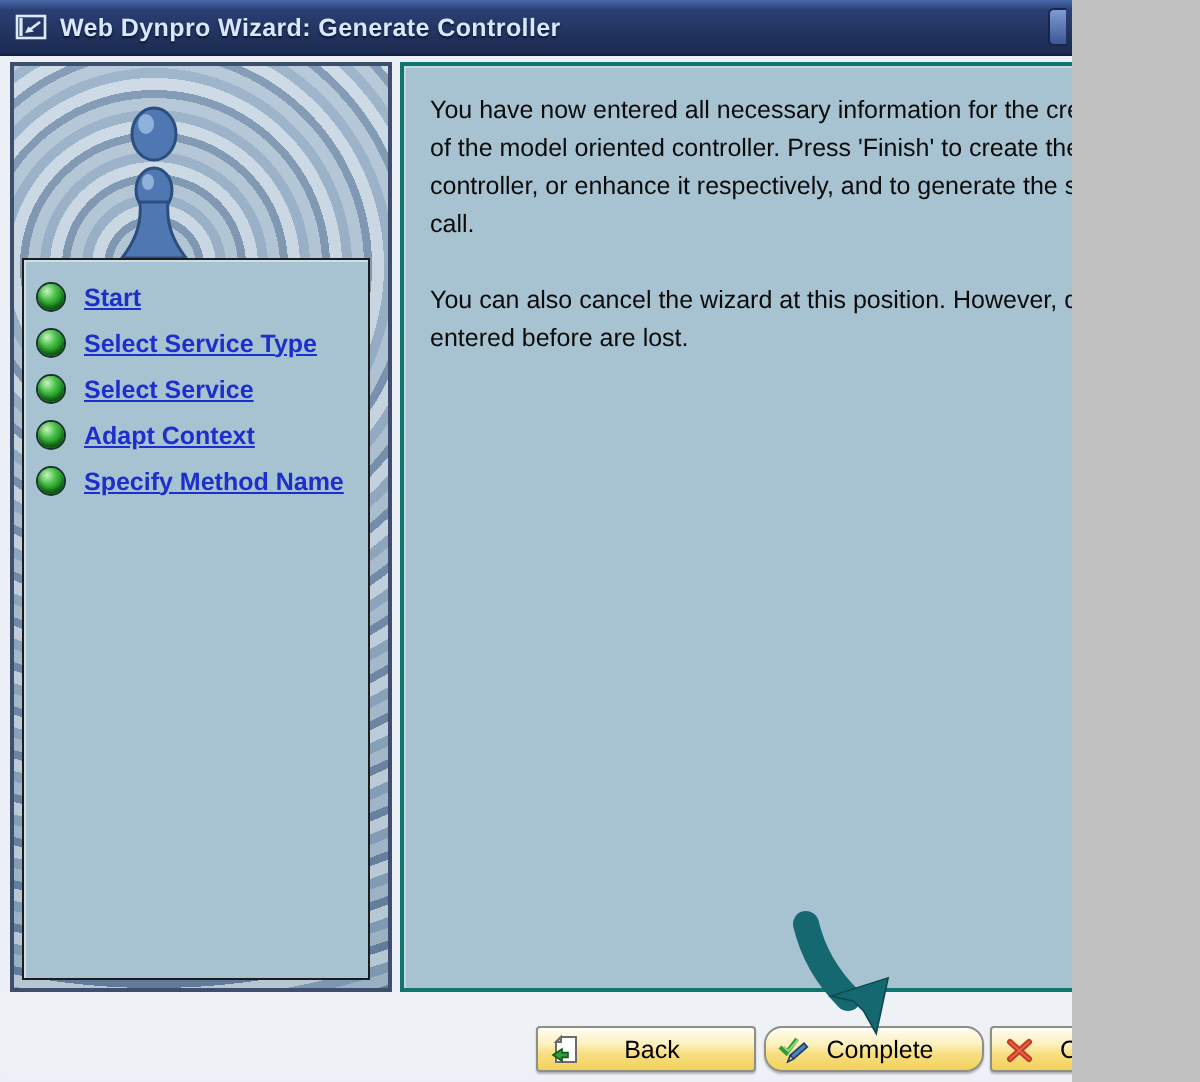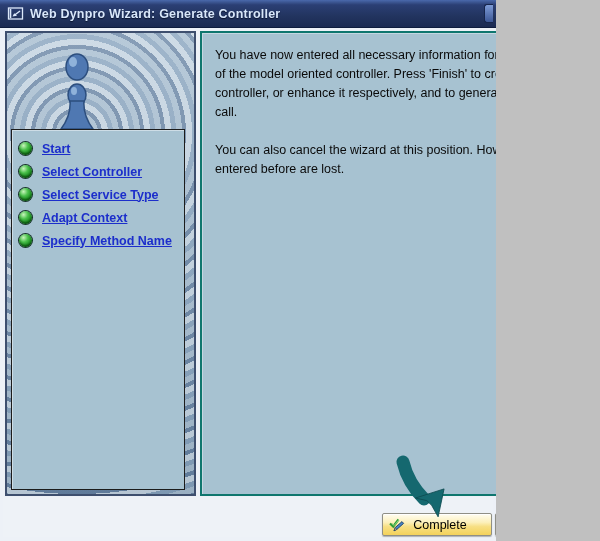--- a/index.html
+++ b/index.html
@@ -1,18 +1,18 @@
 <!DOCTYPE html>
 <html><head>
 <meta charset="utf-8">
 <style>
   html,body { margin:0; padding:0; background:#c0c0c0; }
   * { box-sizing:border-box; }
   .window {
-    position:relative; width:496px; height:541px;
+    position:relative; width:536px; height:541px;
     background:#edf1f7;
     font-family:"Liberation Sans","DejaVu Sans",sans-serif;
     overflow:hidden;
   }
 
   
   .titlebar {
     position:absolute; left:0; right:0; top:0; height:28px;
     background:linear-gradient(#4a69ab 0%, #2b3f74 18%, #22345f 60%, #1b2a52 100%);
     border-bottom:1px solid #0e1c3e;
@@ -75,21 +75,21 @@
     position:absolute; top:16px; height:23px;
     display:flex; align-items:center;
     border:1px solid #8f8f86; border-radius:2px;
     background:linear-gradient(#fffdf2 0%, #fcf0bb 40%, #f7df83 60%, #f3d25b 100%);
     box-shadow:inset 0 1px 0 rgba(255,255,255,0.9), 0 1px 1px rgba(60,60,60,0.35);
     font-family:inherit; font-size:12.5px; color:#000; padding:0 6px; cursor:pointer;
   }
   .btn .icon { width:16px; height:16px; flex:0 0 auto; }
   .btn .lbl { flex:1; text-align:center; padding-right:10px; }
   .btn-back    { left:265px; width:110px; }
-  .btn-complete{ left:379px; width:110px; }
+  .btn-complete{ left:379px; width:110px;border-radius:9px; }
   .btn-cancel  { left:492px; width:103px; }
 
   .annotation-arrow { position:absolute; left:388px; top:453px; width:72px; height:70px; pointer-events:none; }
 </style>
 </head>
 <body>
 
 <div class="window">
 
   <div class="titlebar">
@@ -112,45 +112,53 @@
       <ellipse cx="67" cy="58" rx="3" ry="4" fill="#9fc0e4" opacity="0.8"></ellipse>
     </svg>
     <div class="steps-box">
 
       <div class="step">
         <span class="bullet orb"></span>
         <a class="step-link">Start</a>
       </div>
       <div class="step">
         <span class="bullet orb"></span>
-        <a class="step-link">Select Controller</a>
+        <a class="step-link">Select Service Type</a>
       </div>
       <div class="step">
         <span class="bullet orb"></span>
-        <a class="step-link">Select Service Type</a>
+        <a class="step-link">Select Service</a>
       </div>
       <div class="step">
         <span class="bullet orb"></span>
         <a class="step-link">Adapt Context</a>
       </div>
       <div class="step">
         <span class="bullet orb"></span>
         <a class="step-link">Specify Method Name</a>
       </div>
 
     </div>
   </div>
 
   <div class="right-panel">
     <p>You have now entered all necessary information for the creation of the model oriented controller. Press 'Finish' to create the controller, or enhance it respectively, and to generate the service call.</p>
     <p>You can also cancel the wizard at this position. However, data entered before are lost.</p>
   </div>
 
   <div class="footer">
 
+    <button class="btn btn-back">
+      <svg class="icon" viewBox="0 0 16 16">
+        <path d="M5.5,1.5 L13,1.5 L13,14 L3,14 L3,4 Z" fill="#ffffff" stroke="#6b6b6b" stroke-width="1"></path>
+        <path d="M5.5,1.5 L5.5,4 L3,4 Z" fill="#dddddd" stroke="#6b6b6b" stroke-width="1"></path>
+        <path d="M1.5,10.5 L6,7.5 L6,9.3 L9,9.3 L9,11.7 L6,11.7 L6,13.5 Z" fill="#2f9e38" stroke="#14591b" stroke-width="0.8"></path>
+      </svg>
+      <span class="lbl">Back</span>
+    </button>
 
     <button class="btn btn-complete">
       <svg class="icon" viewBox="0 0 16 16">
         <path d="M1,6.5 L4.2,9.5 L9.5,2.5" fill="none" stroke="#2f9e38" stroke-width="2.2"></path>
         <path d="M3,6.5 L5.2,8.5 L9.8,3" fill="none" stroke="#8fd47f" stroke-width="1"></path>
         <path d="M5,13.8 L6.2,10.6 L13,4.6 L14.6,6.4 L7.8,12.4 Z" fill="#4a86c8" stroke="#1f3f66" stroke-width="0.9"></path>
         <path d="M5,13.8 L6.2,10.6 L7.8,12.4 Z" fill="#e8c87a" stroke="#1f3f66" stroke-width="0.7"></path>
       </svg>
       <span class="lbl">Complete</span>
     </button>

